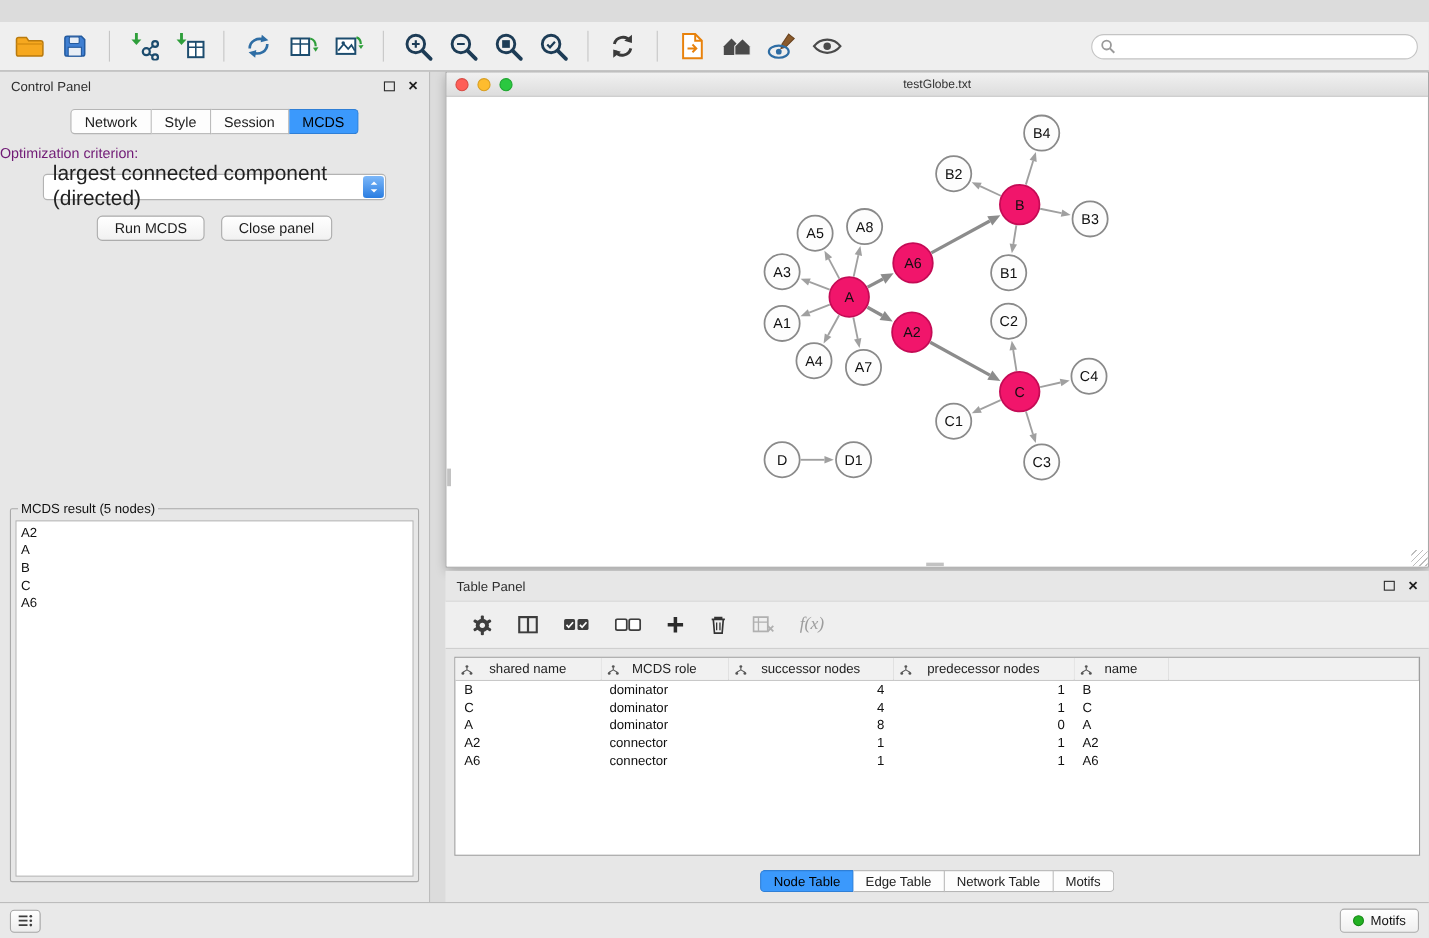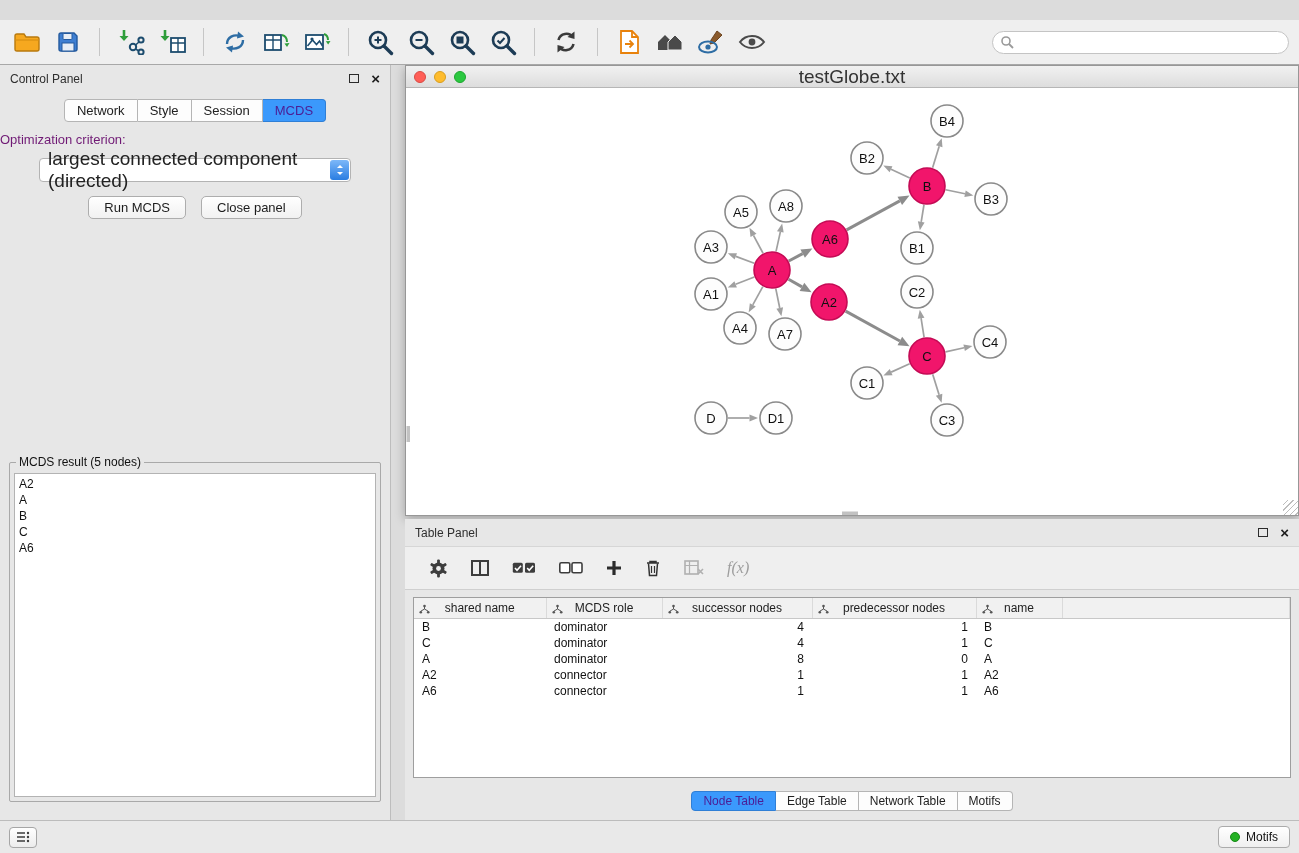--- a/index.html
+++ b/index.html
@@ -30,21 +30,21 @@
   .control-panel { position:absolute; top:65px; left:0; width:391px; bottom:33px;
     background:#e7e7e7; border-right:1px solid #bdbdbd; }
   .panel-head { height:27px; display:flex; align-items:center; padding:0 10px; font-size:12px; color:#2e2e2e; }
   .panel-head .spacer { flex:1; }
   .win-float { width:10px; height:9px; border:1.5px solid #2b2b2b; display:inline-block; margin-right:12px; }
   .win-close { font-size:15px; font-weight:bold; color:#1d1d1d; line-height:1; }
   .cp-tabs { display:flex; justify-content:center; margin-top:7px; }
   .seg-tab { font-size:13px; padding:3px 12px; background:#fdfdfd; border:1px solid #b5b5b5; border-left:none; color:#222; }
   .seg-tab:first-child { border-left:1px solid #b5b5b5; border-radius:4px 0 0 4px; }
   .seg-tab:last-child { border-radius:0 4px 4px 0; }
-  .seg-tab.active { background:var(--accent,#3b99fc); color:#4c1d95; border-color:#2f7fd6; }
+  .seg-tab.active { background:var(--accent,#3b99fc); color:#000000; border-color:#2f7fd6; }
   .opt-label { text-align:left; margin-top:10px; font-size:13px; color:#701a75; }
   .dropdown { margin:11px auto 0; width:312px; height:24px; background:#fff; border:1px solid #b3b3b3;
     border-radius:4px; display:flex; align-items:center; font-size:19px; padding-left:8px; position:relative; }
   .dd-stepper { position:absolute; right:1px; top:1px; bottom:1px; width:19px; border-radius:3px;
     background:linear-gradient(#7db8f9,#2a7de1); display:flex; flex-direction:column; align-items:center; justify-content:center; }
   .tri-up { width:0; height:0; border:3.5px solid transparent; border-bottom-color:#fff; margin-bottom:2px; }
   .tri-down { width:0; height:0; border:3.5px solid transparent; border-top-color:#fff; margin-top:2px; }
   .btn-row { display:flex; justify-content:center; gap:15px; margin-top:14px; }
   .mac-btn { font-size:13px; padding:3px 15px; background:linear-gradient(#ffffff,#f1f1f1);
     border:1px solid #adadad; border-radius:5px; color:#1c1c1c; font-family:"Liberation Sans",sans-serif; }
@@ -54,21 +54,21 @@
   .result-list { width:100%; height:100%; background:#fff; border:1px solid #b3b3b3; overflow:auto;
     font-size:12px; padding:2px 4px; color:#111; }
   .result-item { line-height:16px; }
 
   
   .network-window { position:absolute; left:405px; top:65px; width:894px; height:451px;
     background:#fff; border:1px solid #979797; box-shadow:0 3px 10px rgba(0,0,0,0.28); }
   .nw-titlebar { height:22px; background:linear-gradient(#f1f1f1,#dddddd); border-bottom:1px solid #b6b6b6;
     position:relative; display:flex; align-items:center; padding:0 8px; }
   .nw-titlebar .tl { width:12px; height:12px; margin-right:8px; }
-  .nw-title { position:absolute; left:0; right:0; text-align:center; font-size:19px; color:#333; }
+  .nw-title { position:absolute; left:0; right:0; text-align:center; font-size:11px; color:#333; }
   .nw-canvas { position:relative; width:100%; height:427px; background:#fff; overflow:hidden; }
   .nw-canvas svg text { font-family:"Liberation Sans",sans-serif; }
   .resize-corner { position:absolute; right:0; bottom:0; width:15px; height:15px;
     background:repeating-linear-gradient(135deg, transparent 0 3px, #bdbdbd 3px 4px); }
 
   
   .table-panel { position:absolute; left:405px; top:519px; right:0; bottom:33px; background:#e7e7e7; }
   .tp-toolbar { position:absolute; top:27px; left:0; right:0; height:44px; background:#efefef;
     border-top:1px solid #d6d6d6; border-bottom:1px solid #cfcfcf;
     display:flex; align-items:center; gap:23px; padding:0 24px; }

